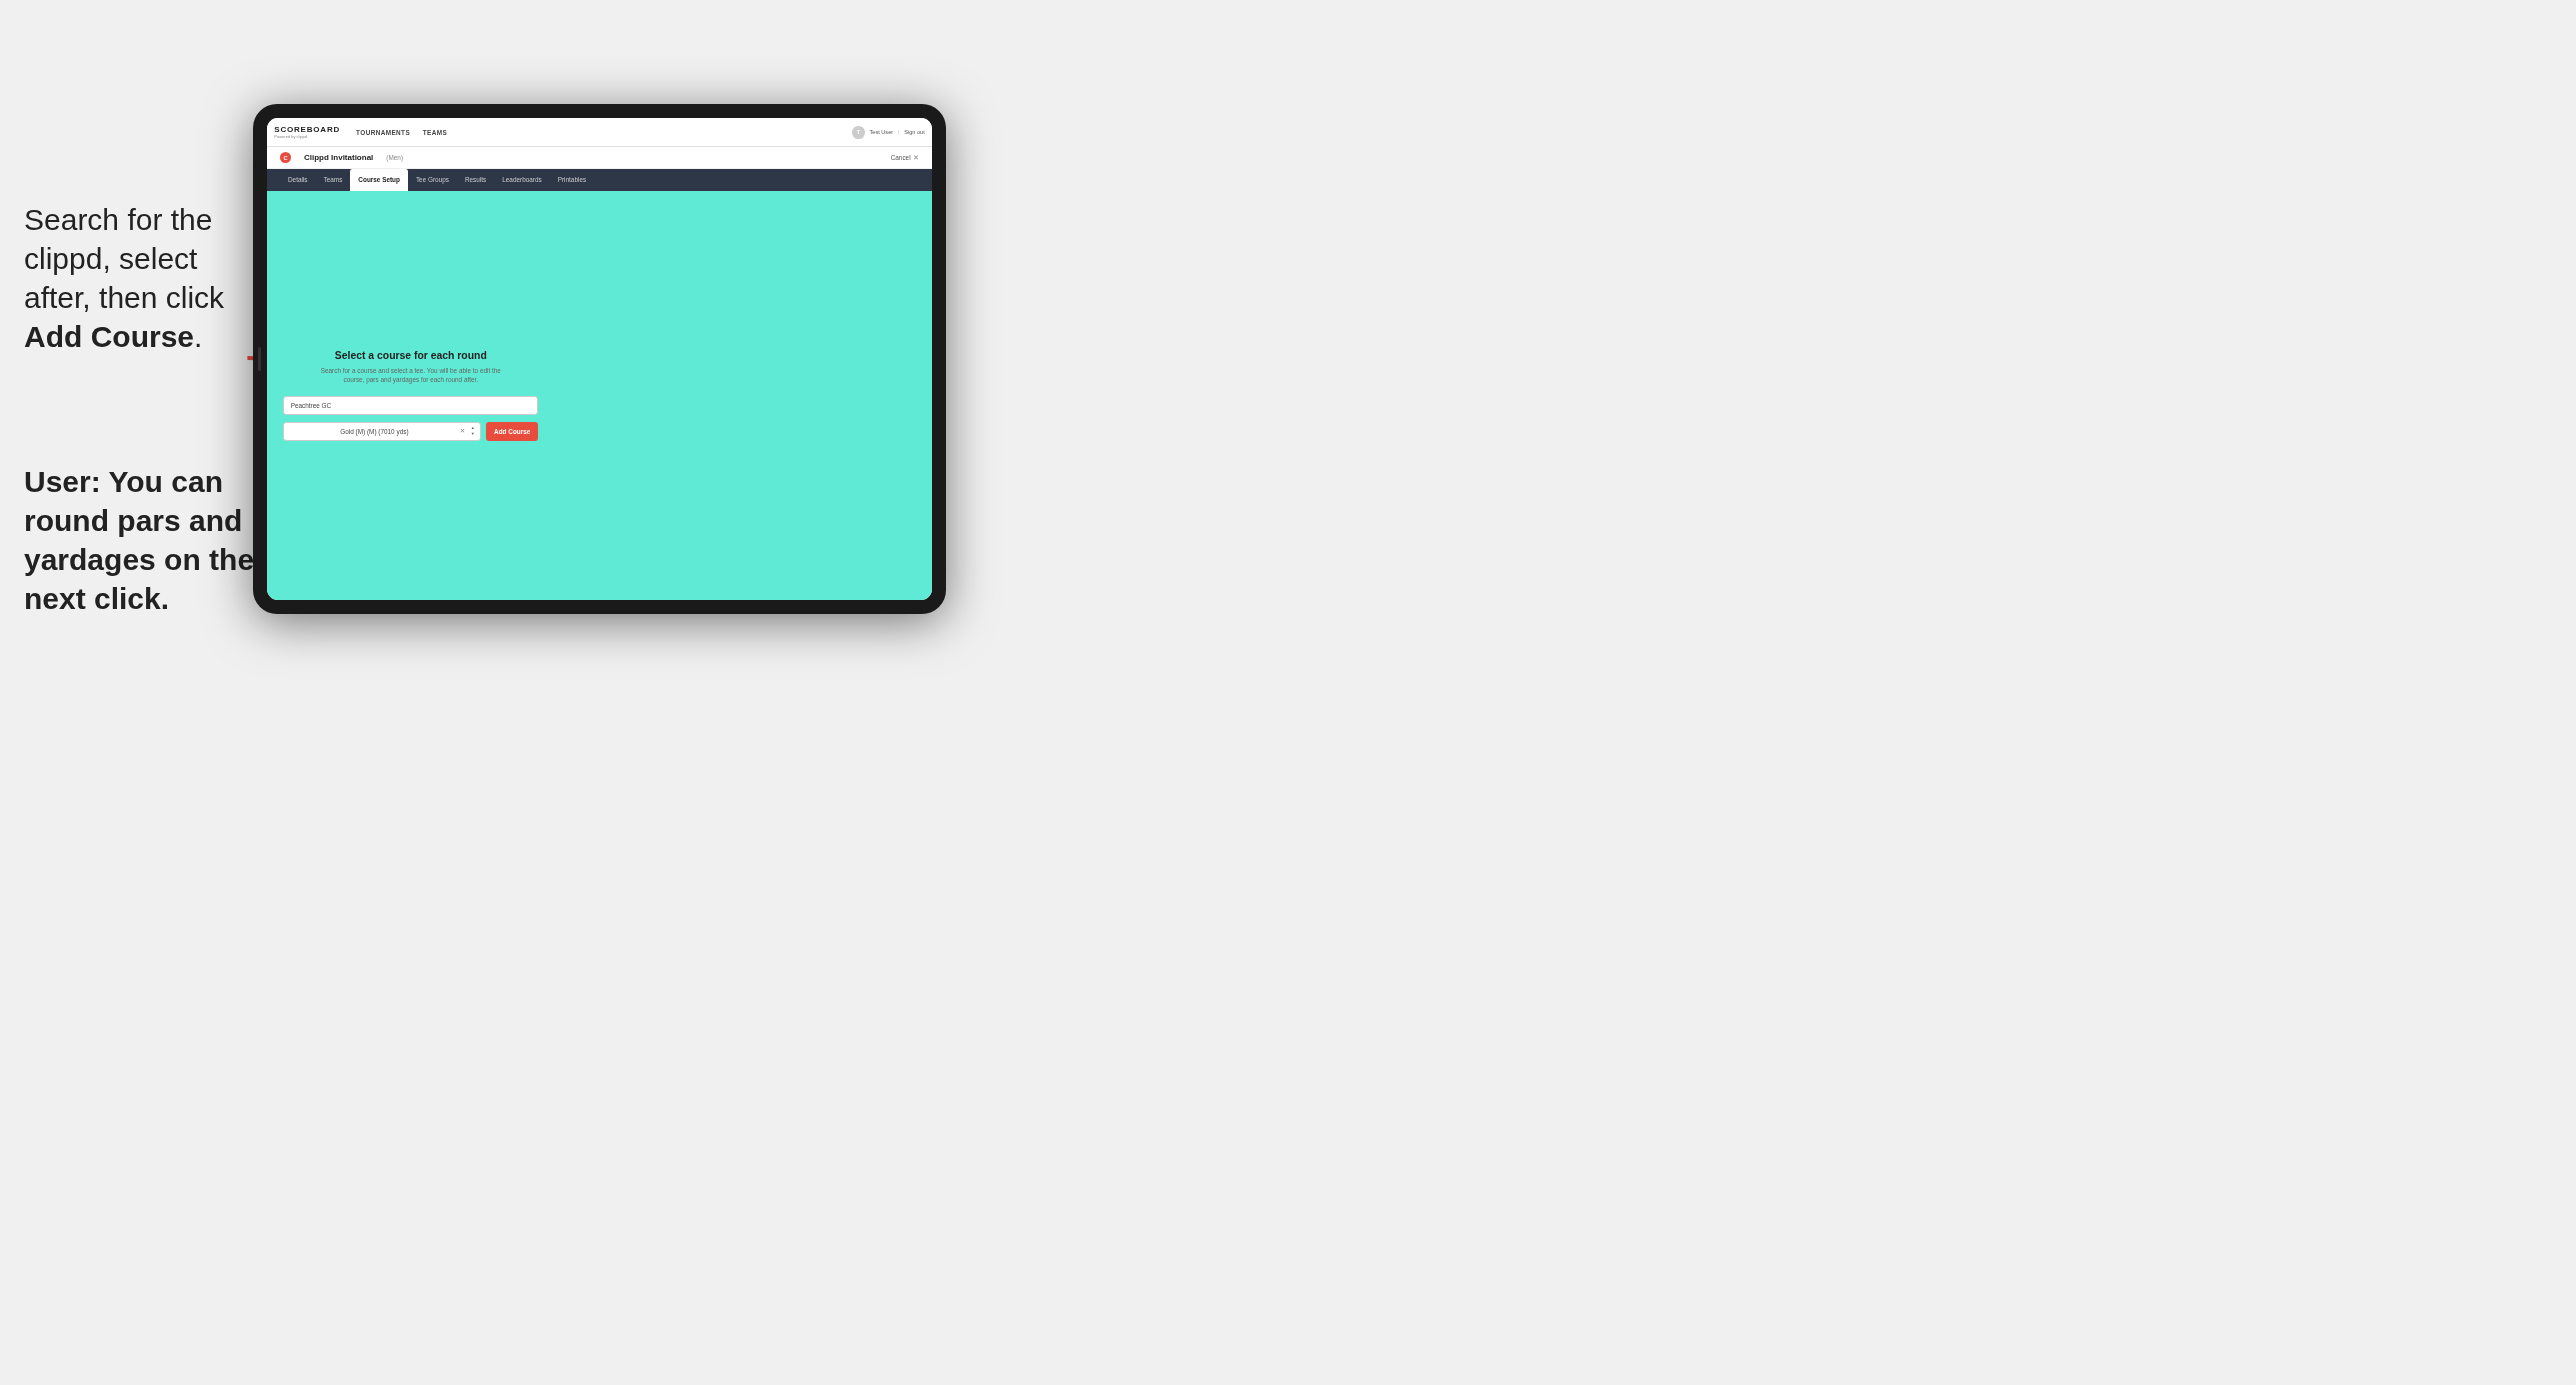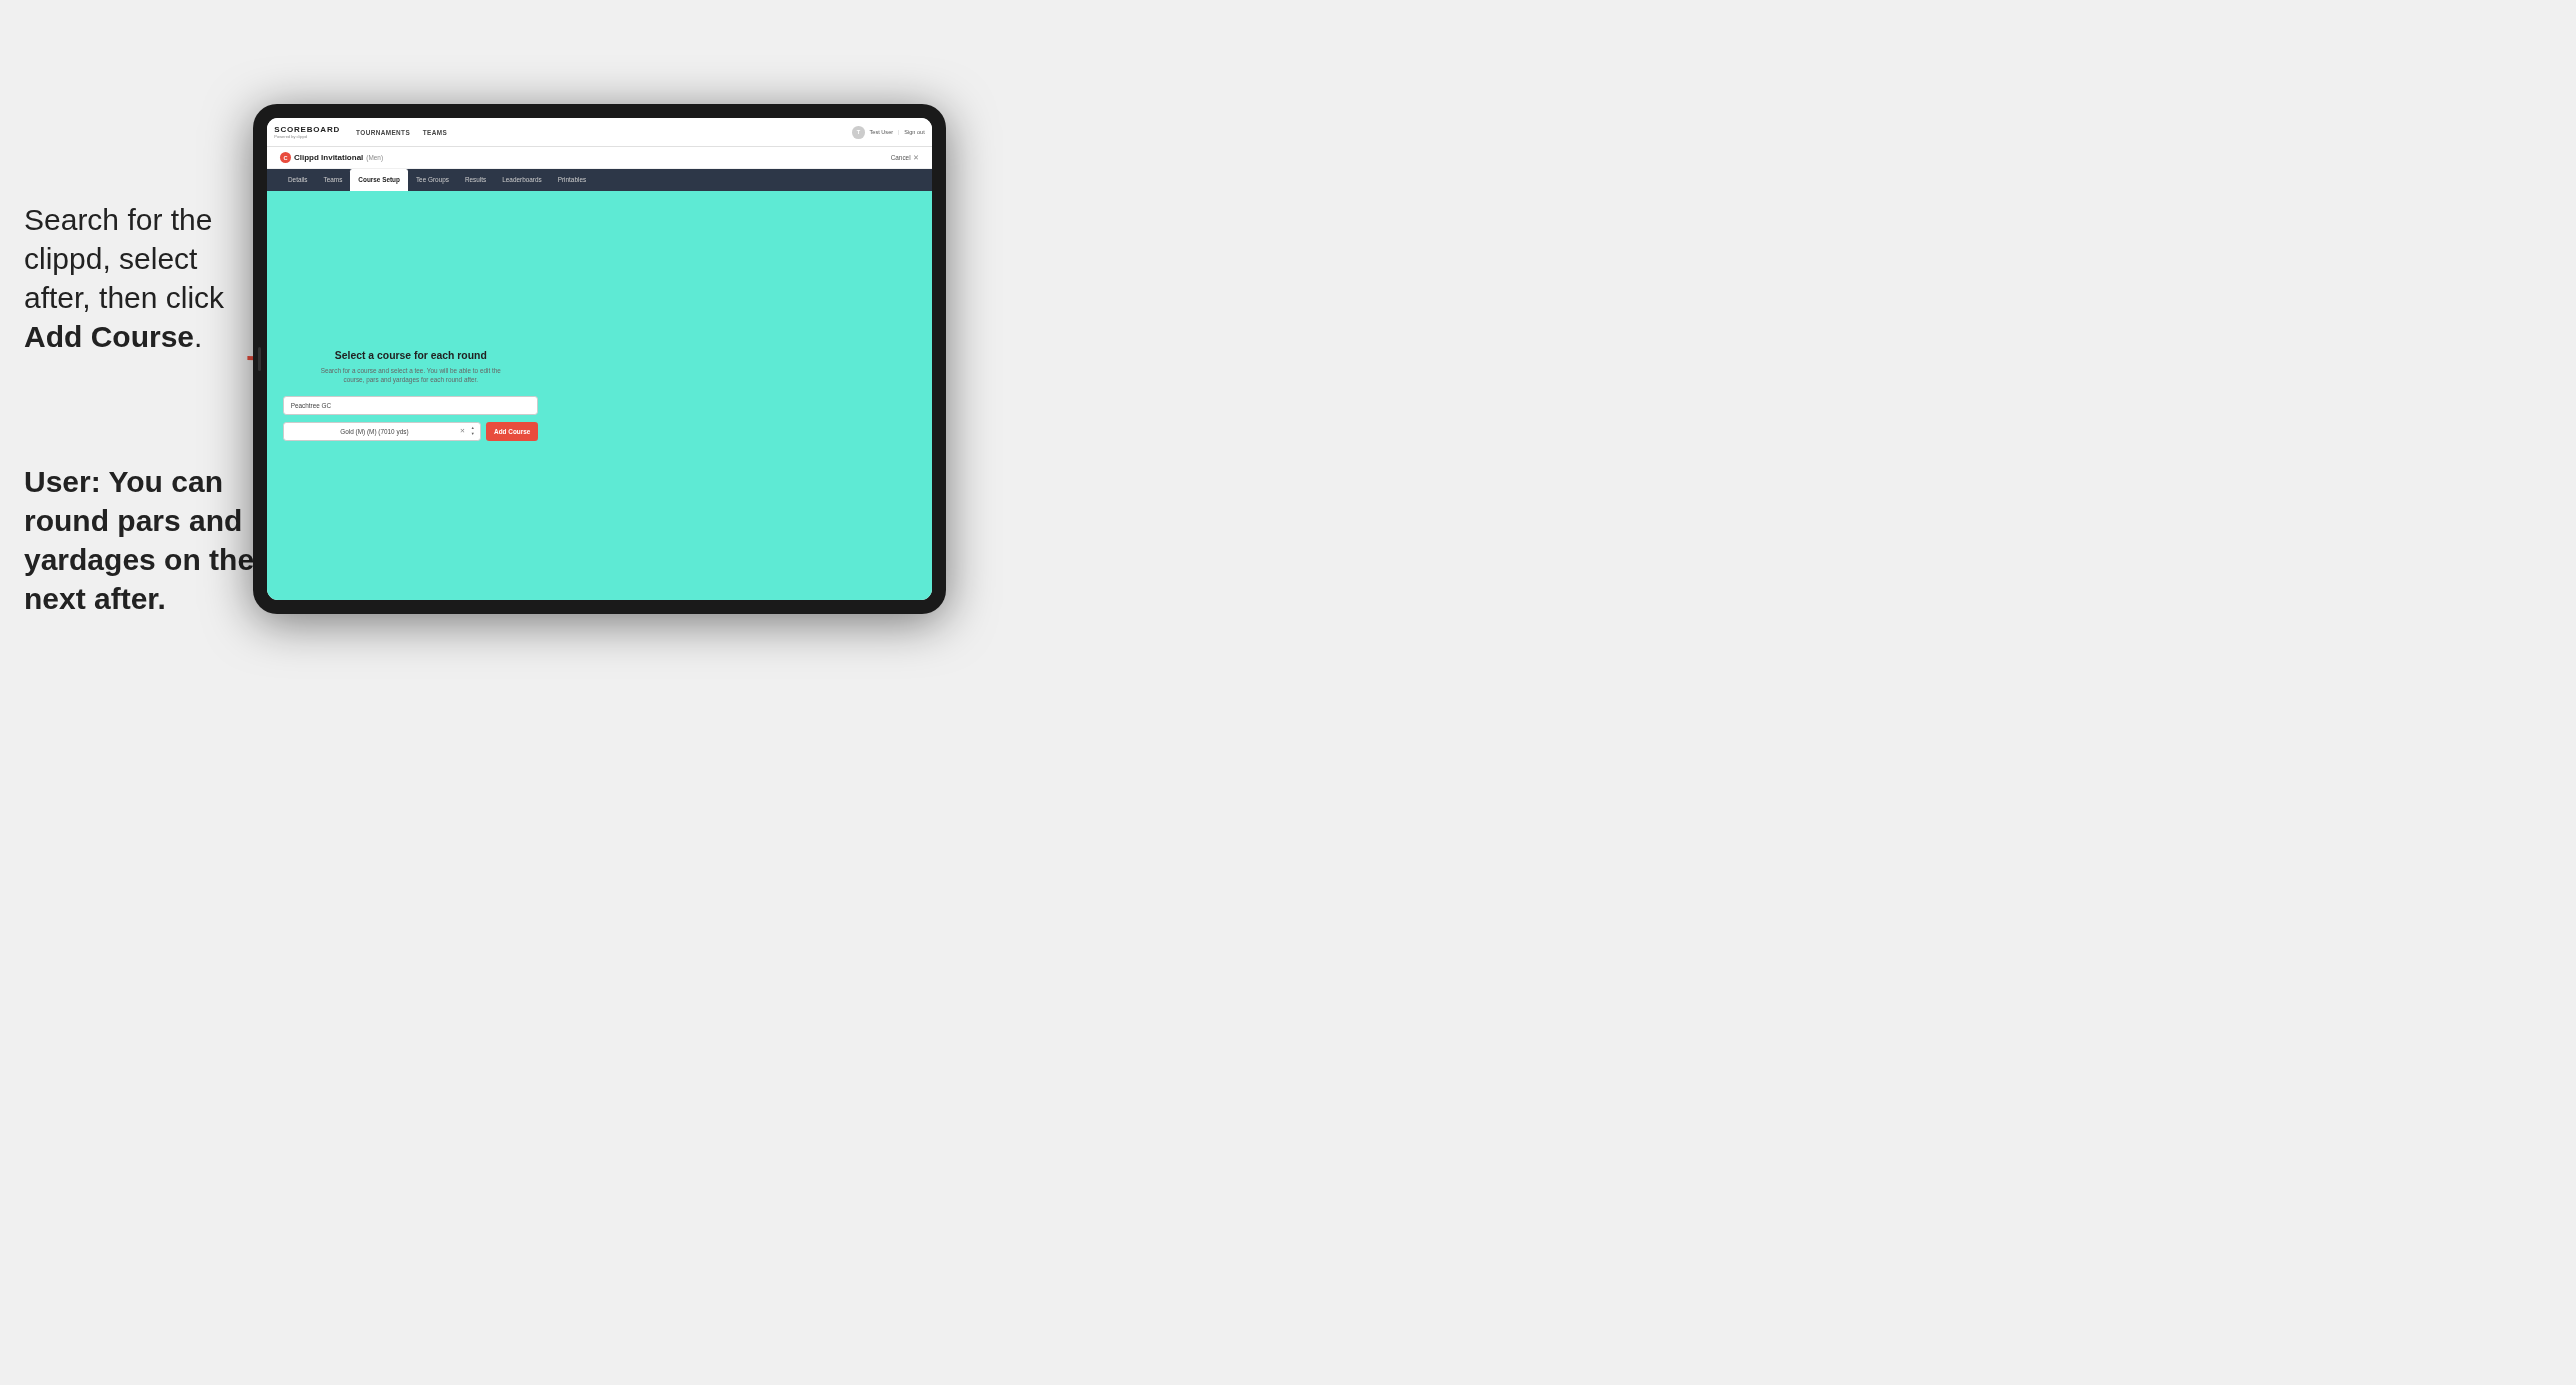--- a/index.html
+++ b/index.html
@@ -140,21 +140,21 @@
       padding: 4.8px 12.7px;
       display: flex;
       align-items: center;
       justify-content: space-between;
       border-bottom: 0.8px solid #f0f0f0;
       flex-shrink: 0;
     }
     .tournament-title-area {
       display: flex;
       align-items: center;
-      gap: 3px;
+      gap: 13px;
     }
     .tournament-icon {
       width: 11px;
       height: 11px;
       background: #e84c3d;
       border-radius: 50%;
       display: flex;
       align-items: center;
       justify-content: center;
       color: #fff;
@@ -323,21 +323,21 @@
   <span>Search for the</span><br>
   <span>clippd, select</span><br>
   <span>after, then click</span><br>
   <span class="bold">Add Course</span><span>.</span>
 </div>
 
 <div class="left-note">
   <span>User: You can</span><br>
   <span>round pars and</span><br>
   <span>yardages on the</span><br>
-  <span>next after.</span>
+  <span>next click.</span>
 </div>
 
 <div class="arrow-container">
   <svg class="arrow-svg" viewBox="0 0 420 200" xmlns="http://www.w3.org/2000/svg">
     <defs>
       <marker id="arrowhead" markerWidth="10" markerHeight="7" refX="9" refY="3.5" orient="auto">
         <polygon points="0 0, 10 3.5, 0 7" fill="#e84c3d"></polygon>
       </marker>
     </defs>
     <path d="M 30,10 C 100,10 200,50 280,160" stroke="#e84c3d" stroke-width="5" fill="none" marker-end="url(#arrowhead)"></path>

